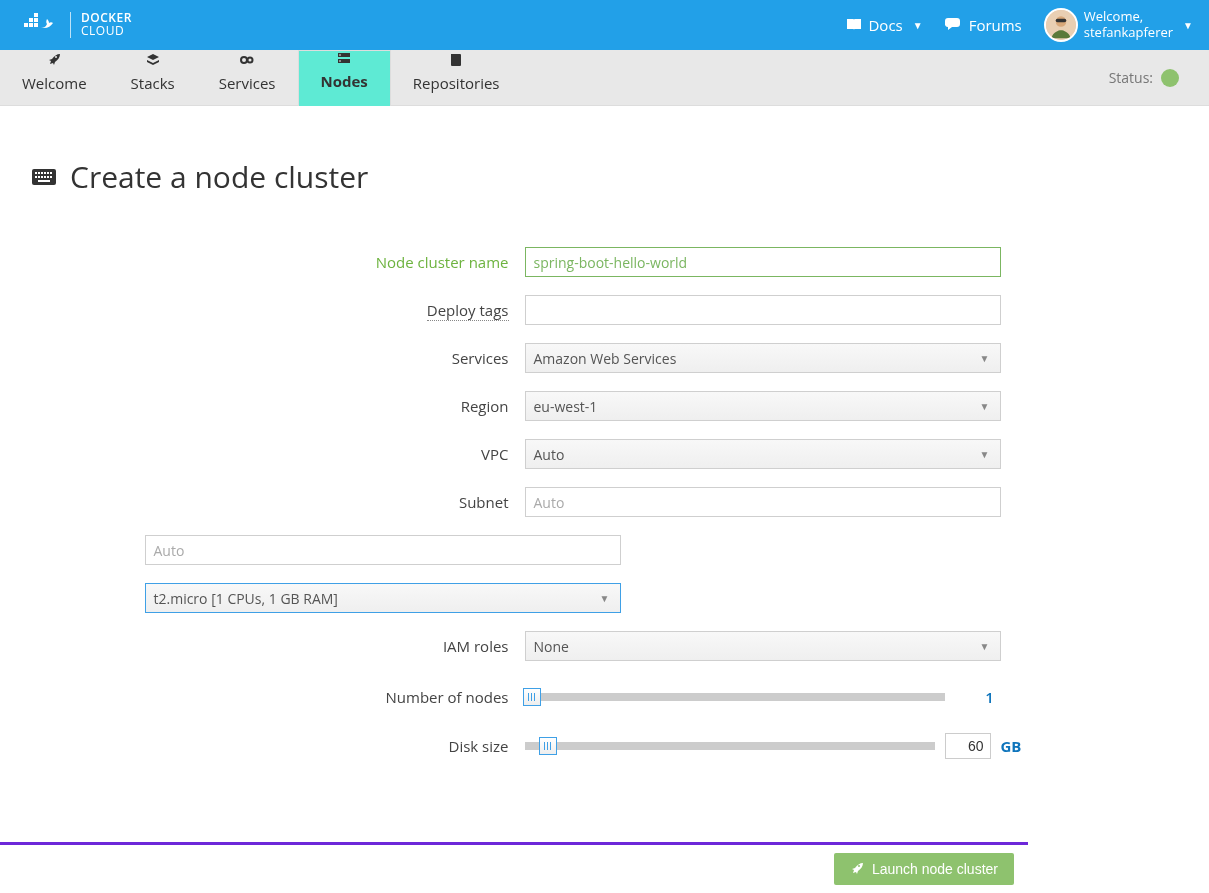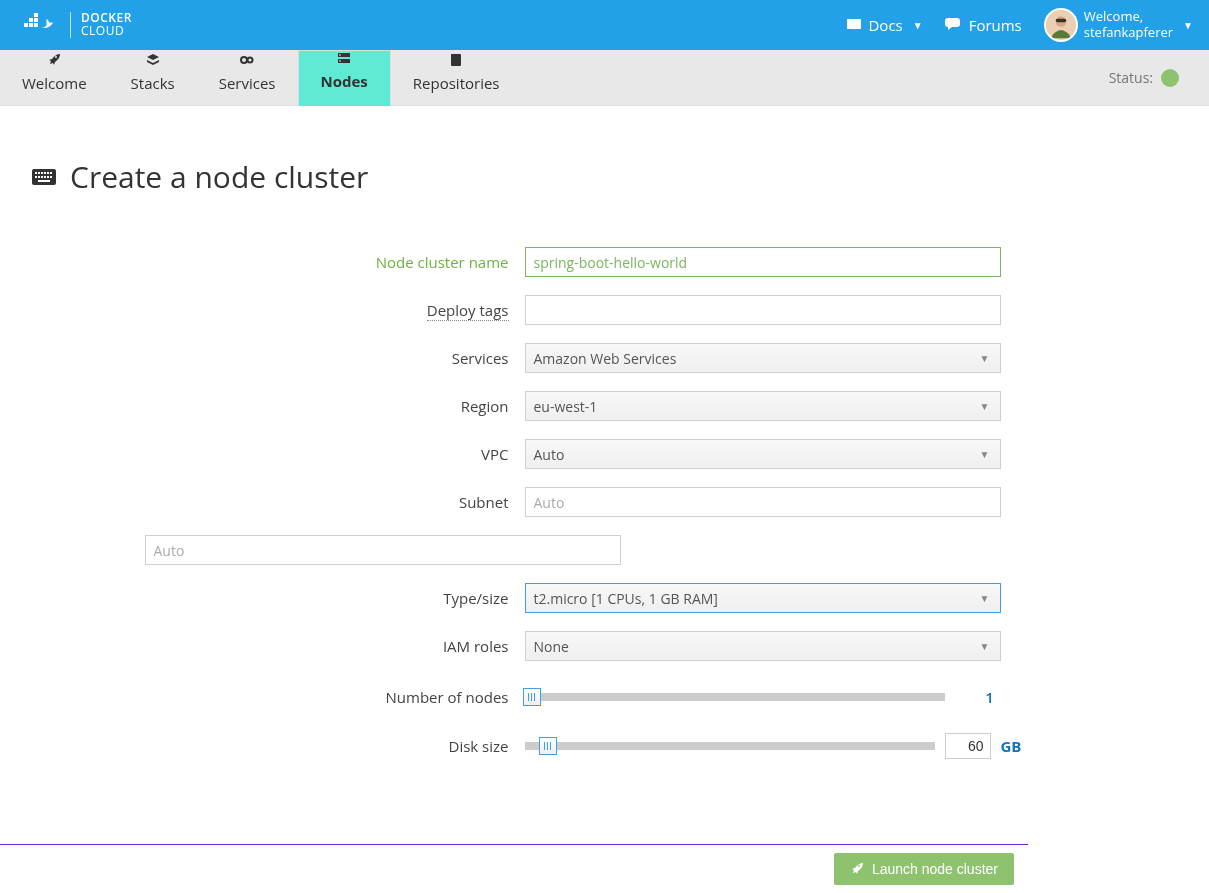--- a/index.html
+++ b/index.html
@@ -179,21 +179,21 @@
     text-align:right;
     padding-right:6px;
     font-size:14px;
     color:#333;
   }
   .disk-unit { color:#0f75bc; font-weight:700; font-size:15px; }
   
   .footer {
     position: fixed;
     left:0; right:0; bottom:0;
-    border-top:1px solid #6d28d9;
+    border-top:3px solid #6d28d9;
     background:#fff;
     padding:8px 14px;
     display:flex;
     justify-content:flex-end;
     width:1028px;
   }
   .launch-btn {
     background:#8ec26e;
     color:#fff;
     border:none;
@@ -397,21 +397,20 @@
       </div>
     </div>
 
     <div class="form-row">
       <div class="form-field">
         <div class="input-placeholder">Auto</div>
       </div>
     </div>
 
     <div class="form-row">
-      <div class="form-label">Type/size</div>
       <div class="form-field">
         <div class="select-box focused">
           <span>t2.micro [1 CPUs, 1 GB RAM]</span>
           <span class="select-caret">▼</span>
         </div>
       </div>
     </div>
 
     <div class="form-row">
       <div class="form-label">IAM roles</div>

